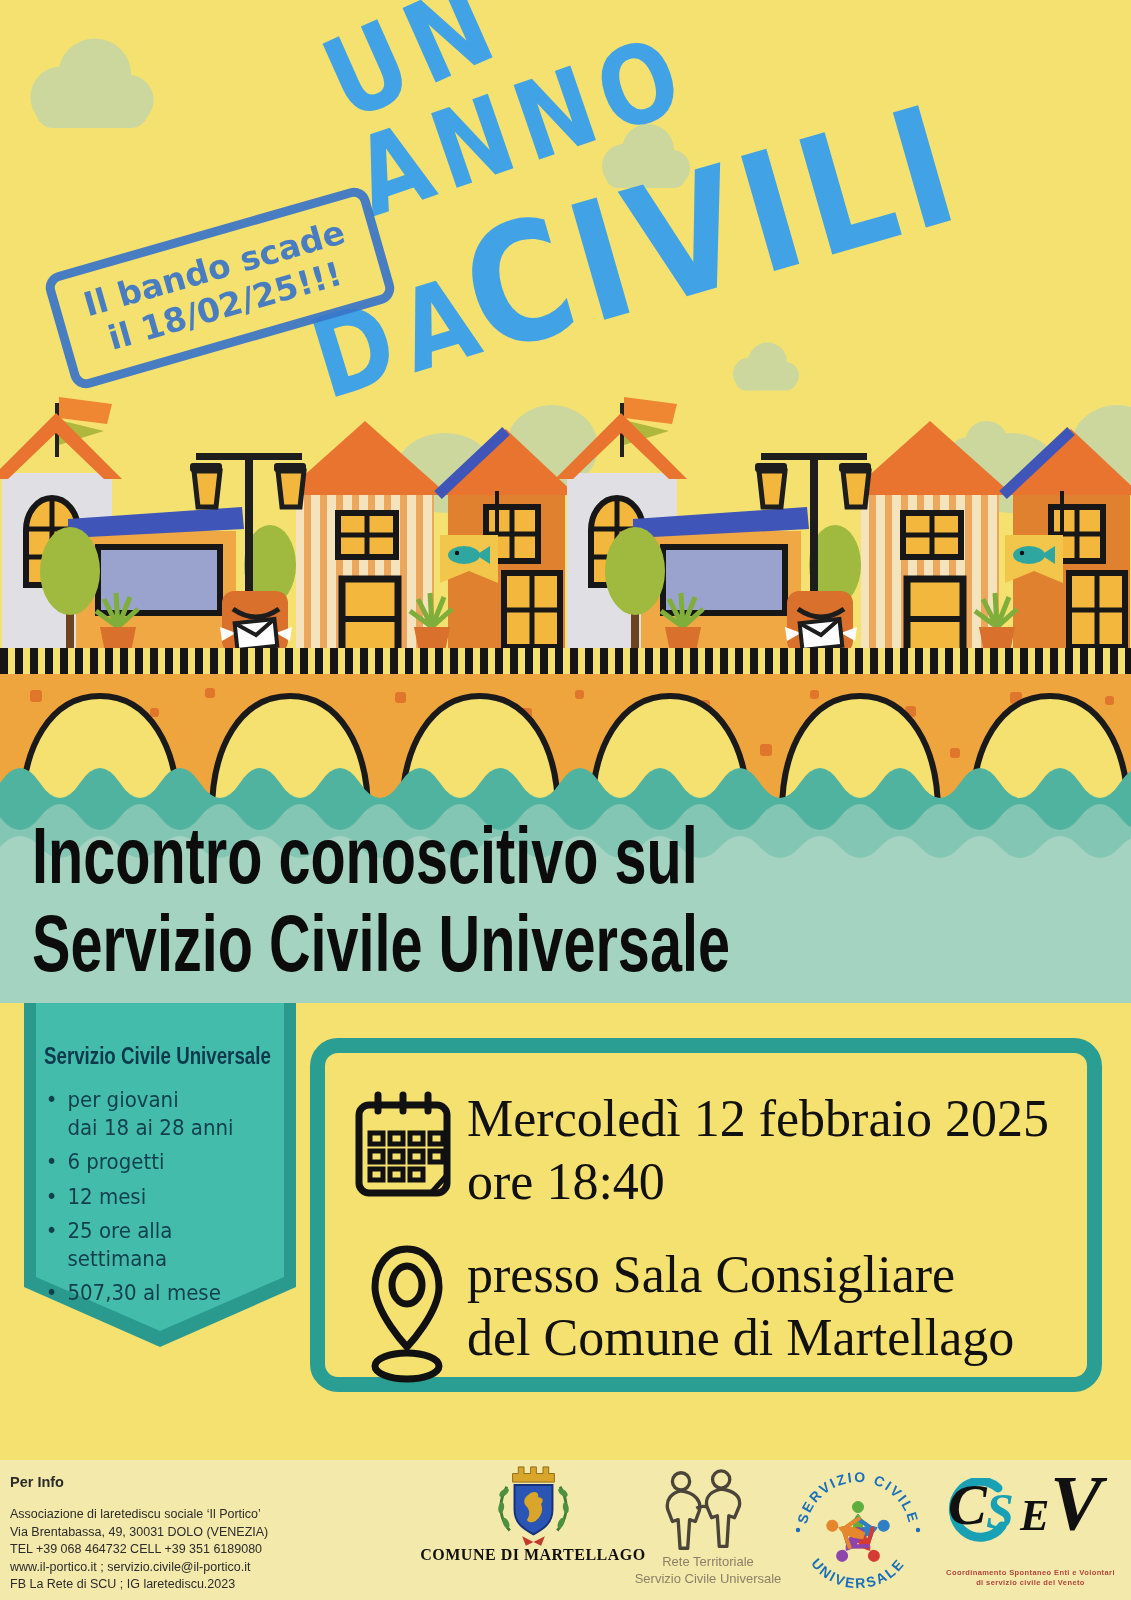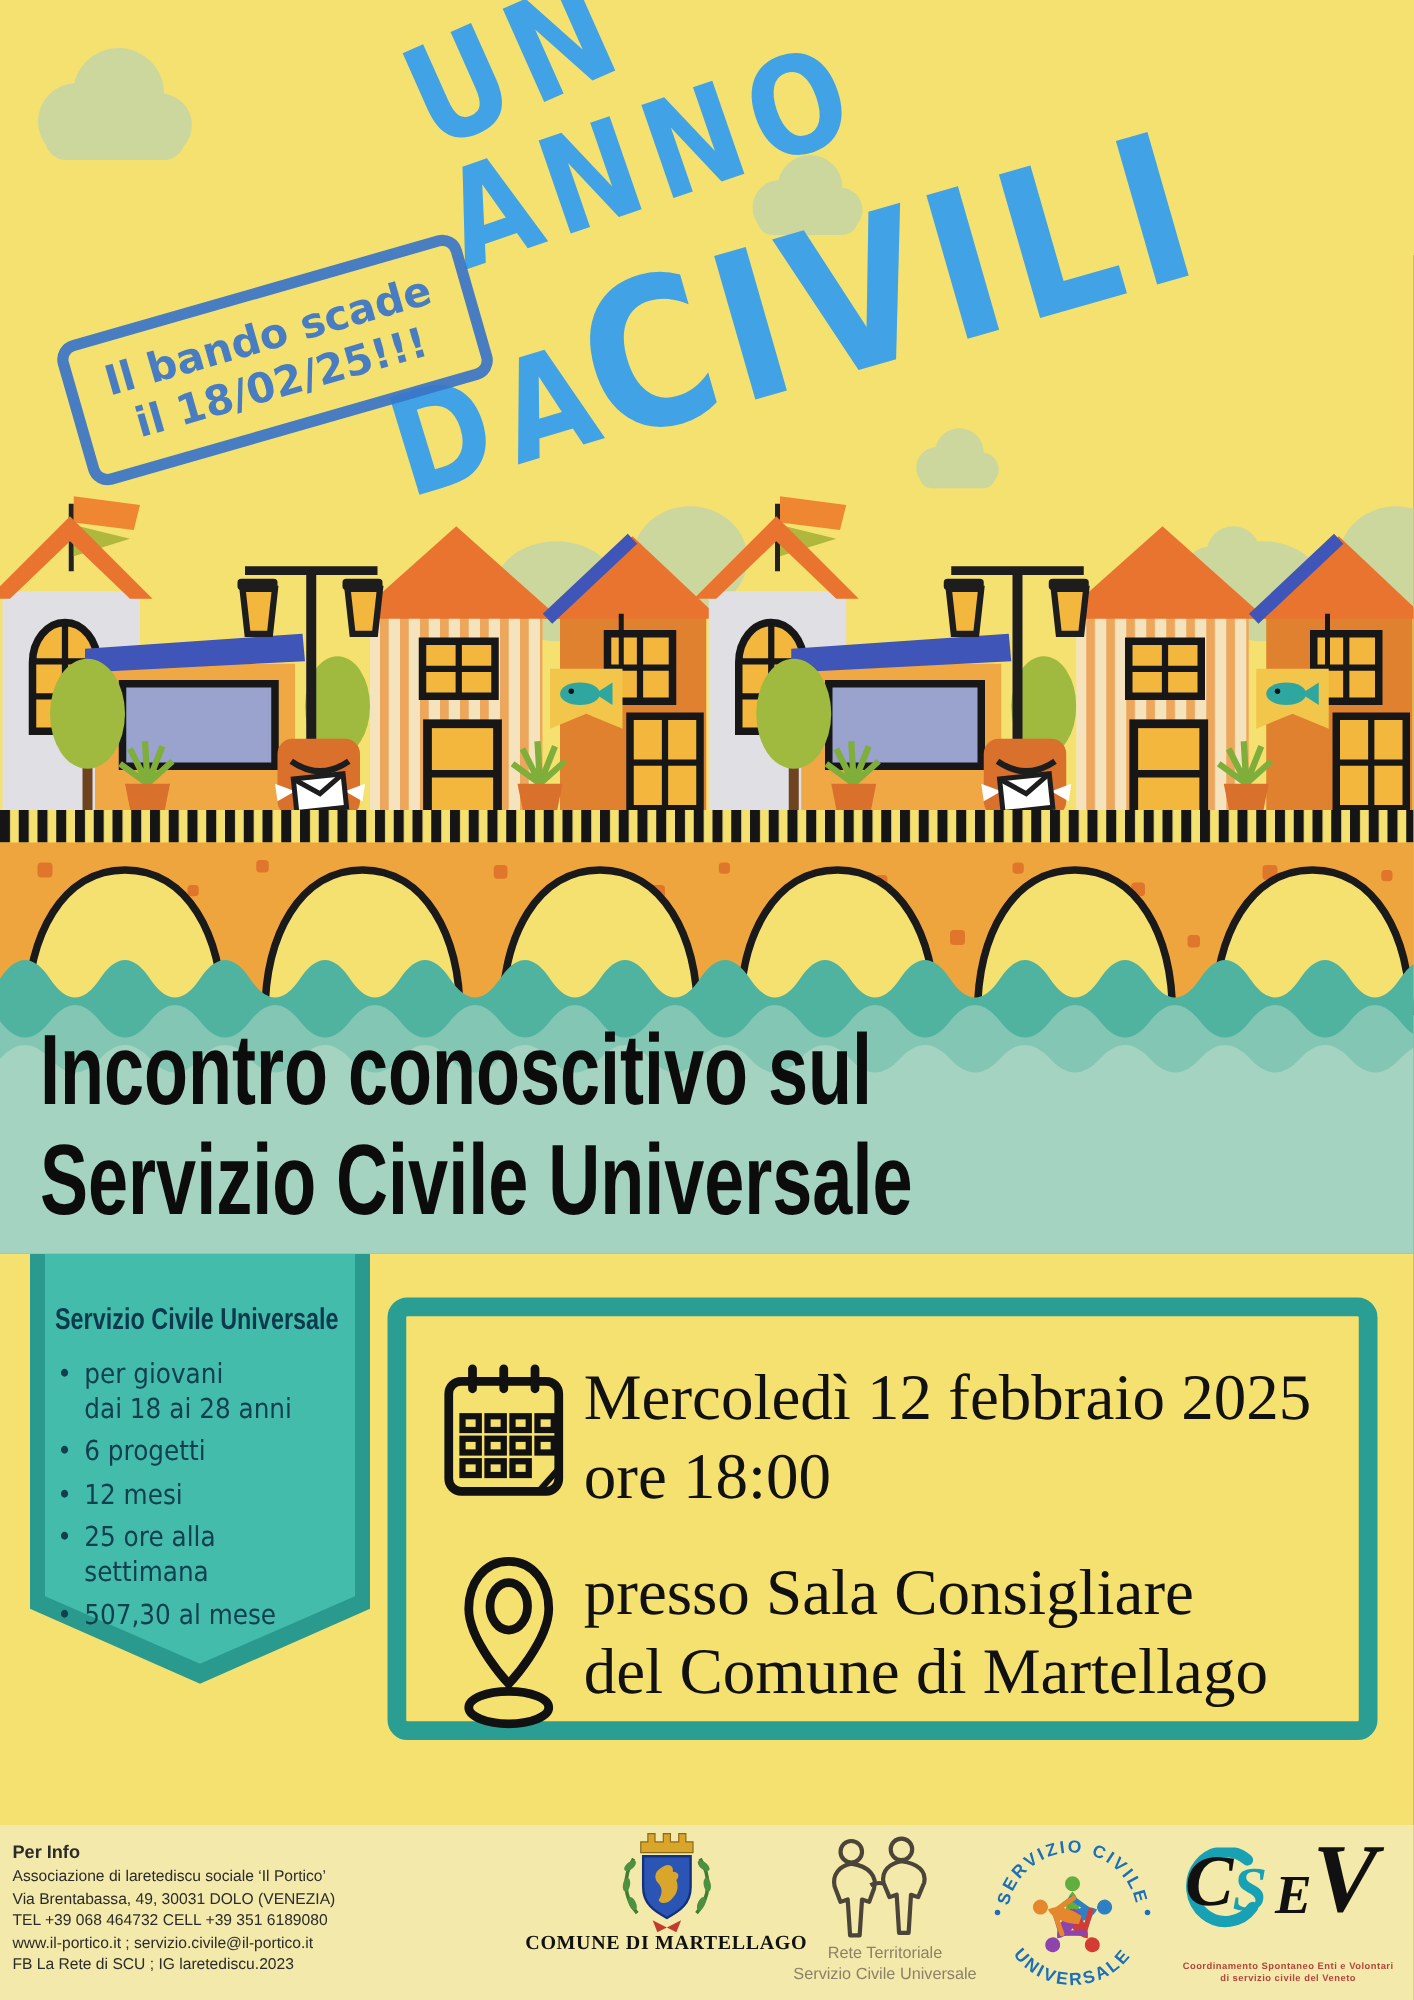--- a/index.html
+++ b/index.html
@@ -53,34 +53,34 @@
   .info-list li{
     position:relative;padding-left:26px;margin-bottom:7px;
     font-family:"DejaVu Sans",sans-serif;font-size:22px;line-height:1.25;
     color:#123f4e;white-space:pre-line;
   }
   .info-list li::before{content:"•";position:absolute;left:2px;top:0;color:#123f4e;}
 
   
   .event-card{
     position:absolute;left:310px;top:1038px;width:762px;height:324px;
-    border:15px solid #2a9e92;border-radius:16px;background:transparent;
+    border:15px solid #2a9e92;border-radius:28px;background:transparent;
   }
   .event-text{
     position:absolute;font-family:"Liberation Serif",serif;color:#111;
     font-size:52px;line-height:1.22;white-space:nowrap;
   }
 
   
   .footer-band{
     position:absolute;left:0;top:1460px;width:1131px;height:140px;
     background:#f3e9ab;
   }
   .perinfo{position:absolute;left:10px;top:14px;color:#2b2b2b;}
-  .perinfo .hd{font-weight:700;font-size:14.5px;margin-bottom:3px;}
+  .perinfo .hd{font-weight:700;font-size:14.5px;margin-bottom:16px;}
   .perinfo .ln{font-size:12.5px;line-height:17.5px;}
   .portico{position:absolute;left:296px;top:0;color:#2b4ea0;}
   .portico .num{font-family:"DejaVu Sans",sans-serif;font-weight:700;font-size:84px;line-height:1;}
   .portico .deg{font-size:30px;vertical-align:40px;font-weight:700;}
   .portico .years{position:absolute;left:106px;top:54px;font-weight:700;font-size:17px;line-height:1.05;}
   .portico .nm{position:absolute;left:-4px;top:94px;font-family:"Liberation Serif",serif;
                font-size:26px;letter-spacing:2px;white-space:nowrap;}
   .comune-caption{
     position:absolute;left:408px;top:86px;width:250px;text-align:center;
     font-family:"Liberation Serif",serif;font-weight:700;font-size:16px;color:#111;
@@ -312,21 +312,21 @@
             <rect x="77" y="62" width="13" height="11"></rect>
           <rect x="17" y="80" width="13" height="11"></rect>
             <rect x="37" y="80" width="13" height="11"></rect>
             <rect x="57" y="80" width="13" height="11"></rect>
           <path d="M94,86 L78,104"></path>
         </g>
       </g>
     </svg>
     <div class="event-text" style="left:142px;top:34px">
       <div>Mercoledì 12 febbraio 2025</div>
-      <div>ore 18:00</div>
+      <div>ore 18:40</div>
     </div>
     <svg class="abs" style="left:42px;top:190px" width="80" height="140" viewBox="0 0 80 140">
       <g stroke="#111" fill="none" stroke-width="7">
         <path d="M40,6 C20,6 8,24 8,44 C8,70 40,104 40,104 C40,104 72,70 72,44 C72,24 60,6 40,6 Z"></path>
         <ellipse cx="40" cy="42" rx="15" ry="19"></ellipse>
         <ellipse cx="40" cy="123" rx="32" ry="13"></ellipse>
       </g>
     </svg>
     <div class="event-text" style="left:142px;top:190px">
       <div>presso Sala Consigliare</div>

